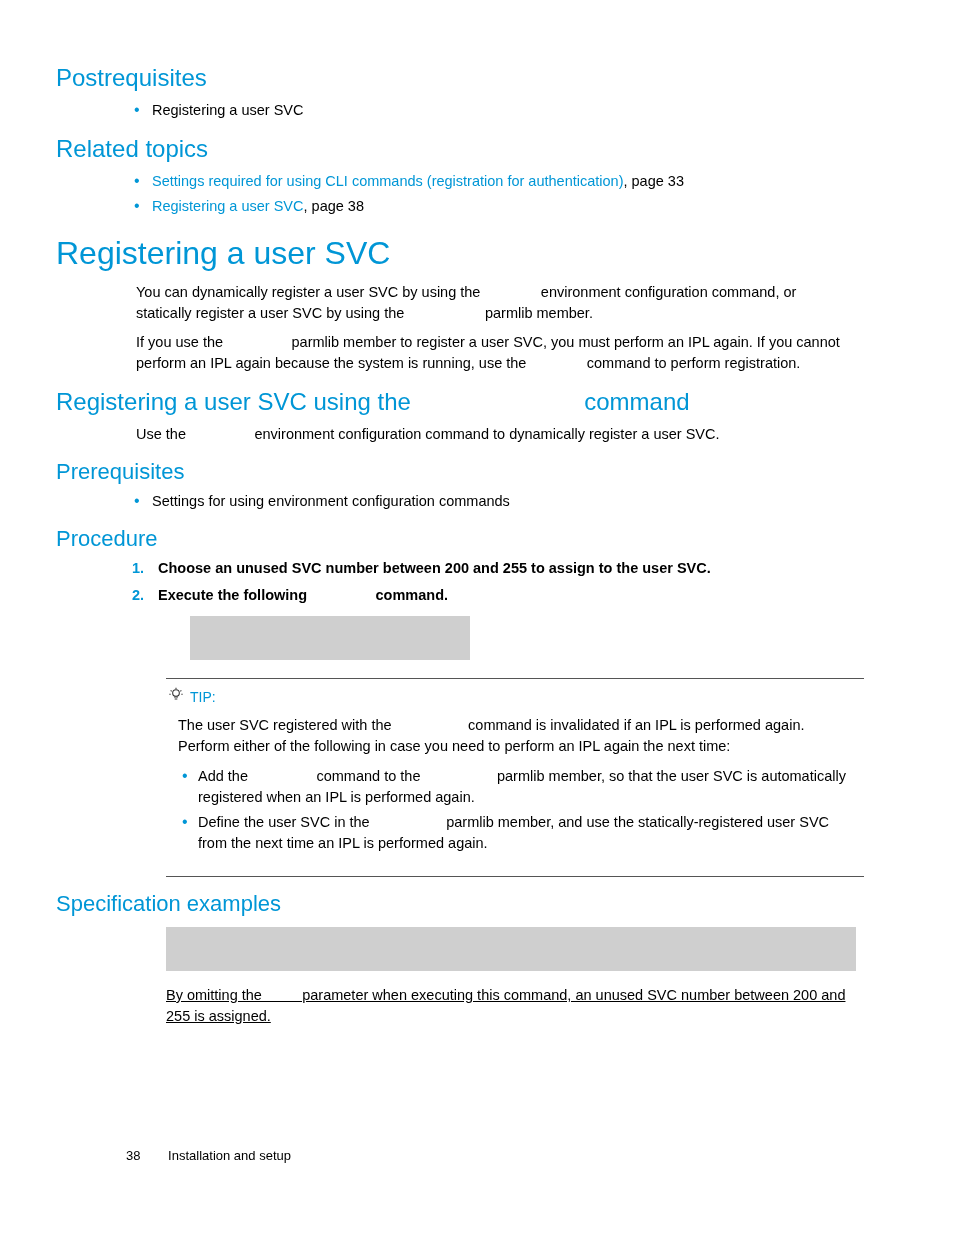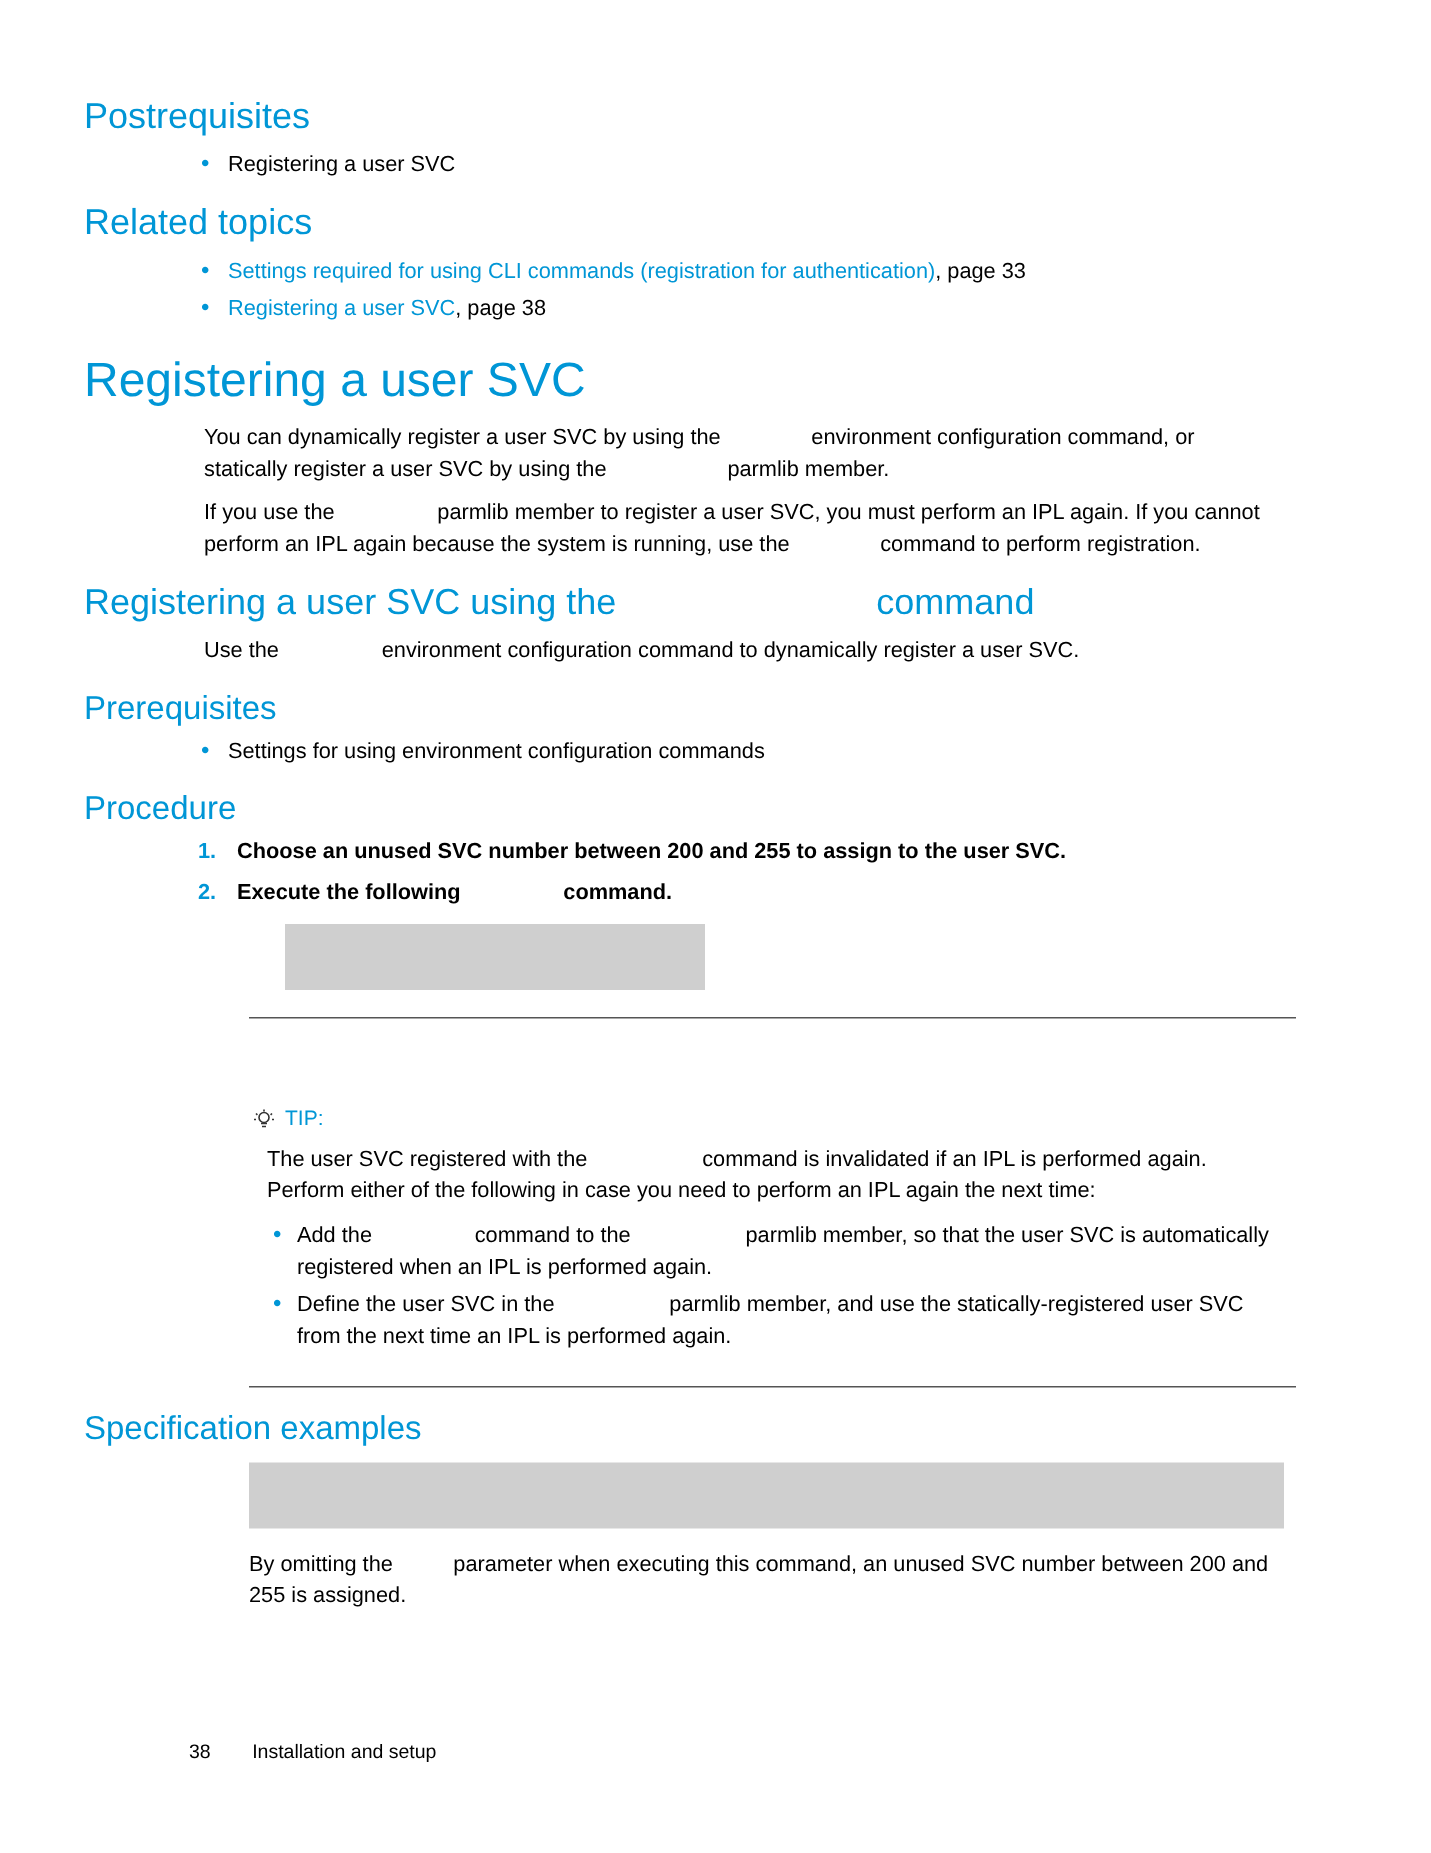--- a/index.html
+++ b/index.html
@@ -101,51 +101,51 @@
   .note {
     margin: 18px 0 14px 40px;
     border-top: 1px solid #555;
     border-bottom: 1px solid #555;
     padding: 8px 6px 12px 2px;
     font-size: 14.5px;
     line-height: 1.45;
   }
   .note-head {
     display: flex;
-    align-items: flex-end;
+    align-items: flex-start;
     gap: 6px;
     margin-bottom: 4px;
-    margin-top: 48px;
   }
   .note-head .tip-label {
     color: #0096d6;
     font-size: 14px;
   }
   .tip-icon svg {
     width: 16px;
     height: 16px;
     display: block;
   }
   .note ul.bullets > li {
     padding-left: 30px;
   }
   .note ul.bullets > li::before {
     left: 14px;
   }
   .footer {
     position: absolute;
     left: 126px;
-    bottom: 60px;
+    bottom: 72px;
     font-size: 13px;
   }
   .footer .pagenum {
     margin-right: 24px;
   }
   .para-inset {
     margin-left: 40px;
+    text-decoration: underline;
   }
 </style>
 </head>
 <body>
 
 <div class="page">
 
   <h2>Postrequisites</h2>
   <div class="body-indent">
     <ul class="bullets">

